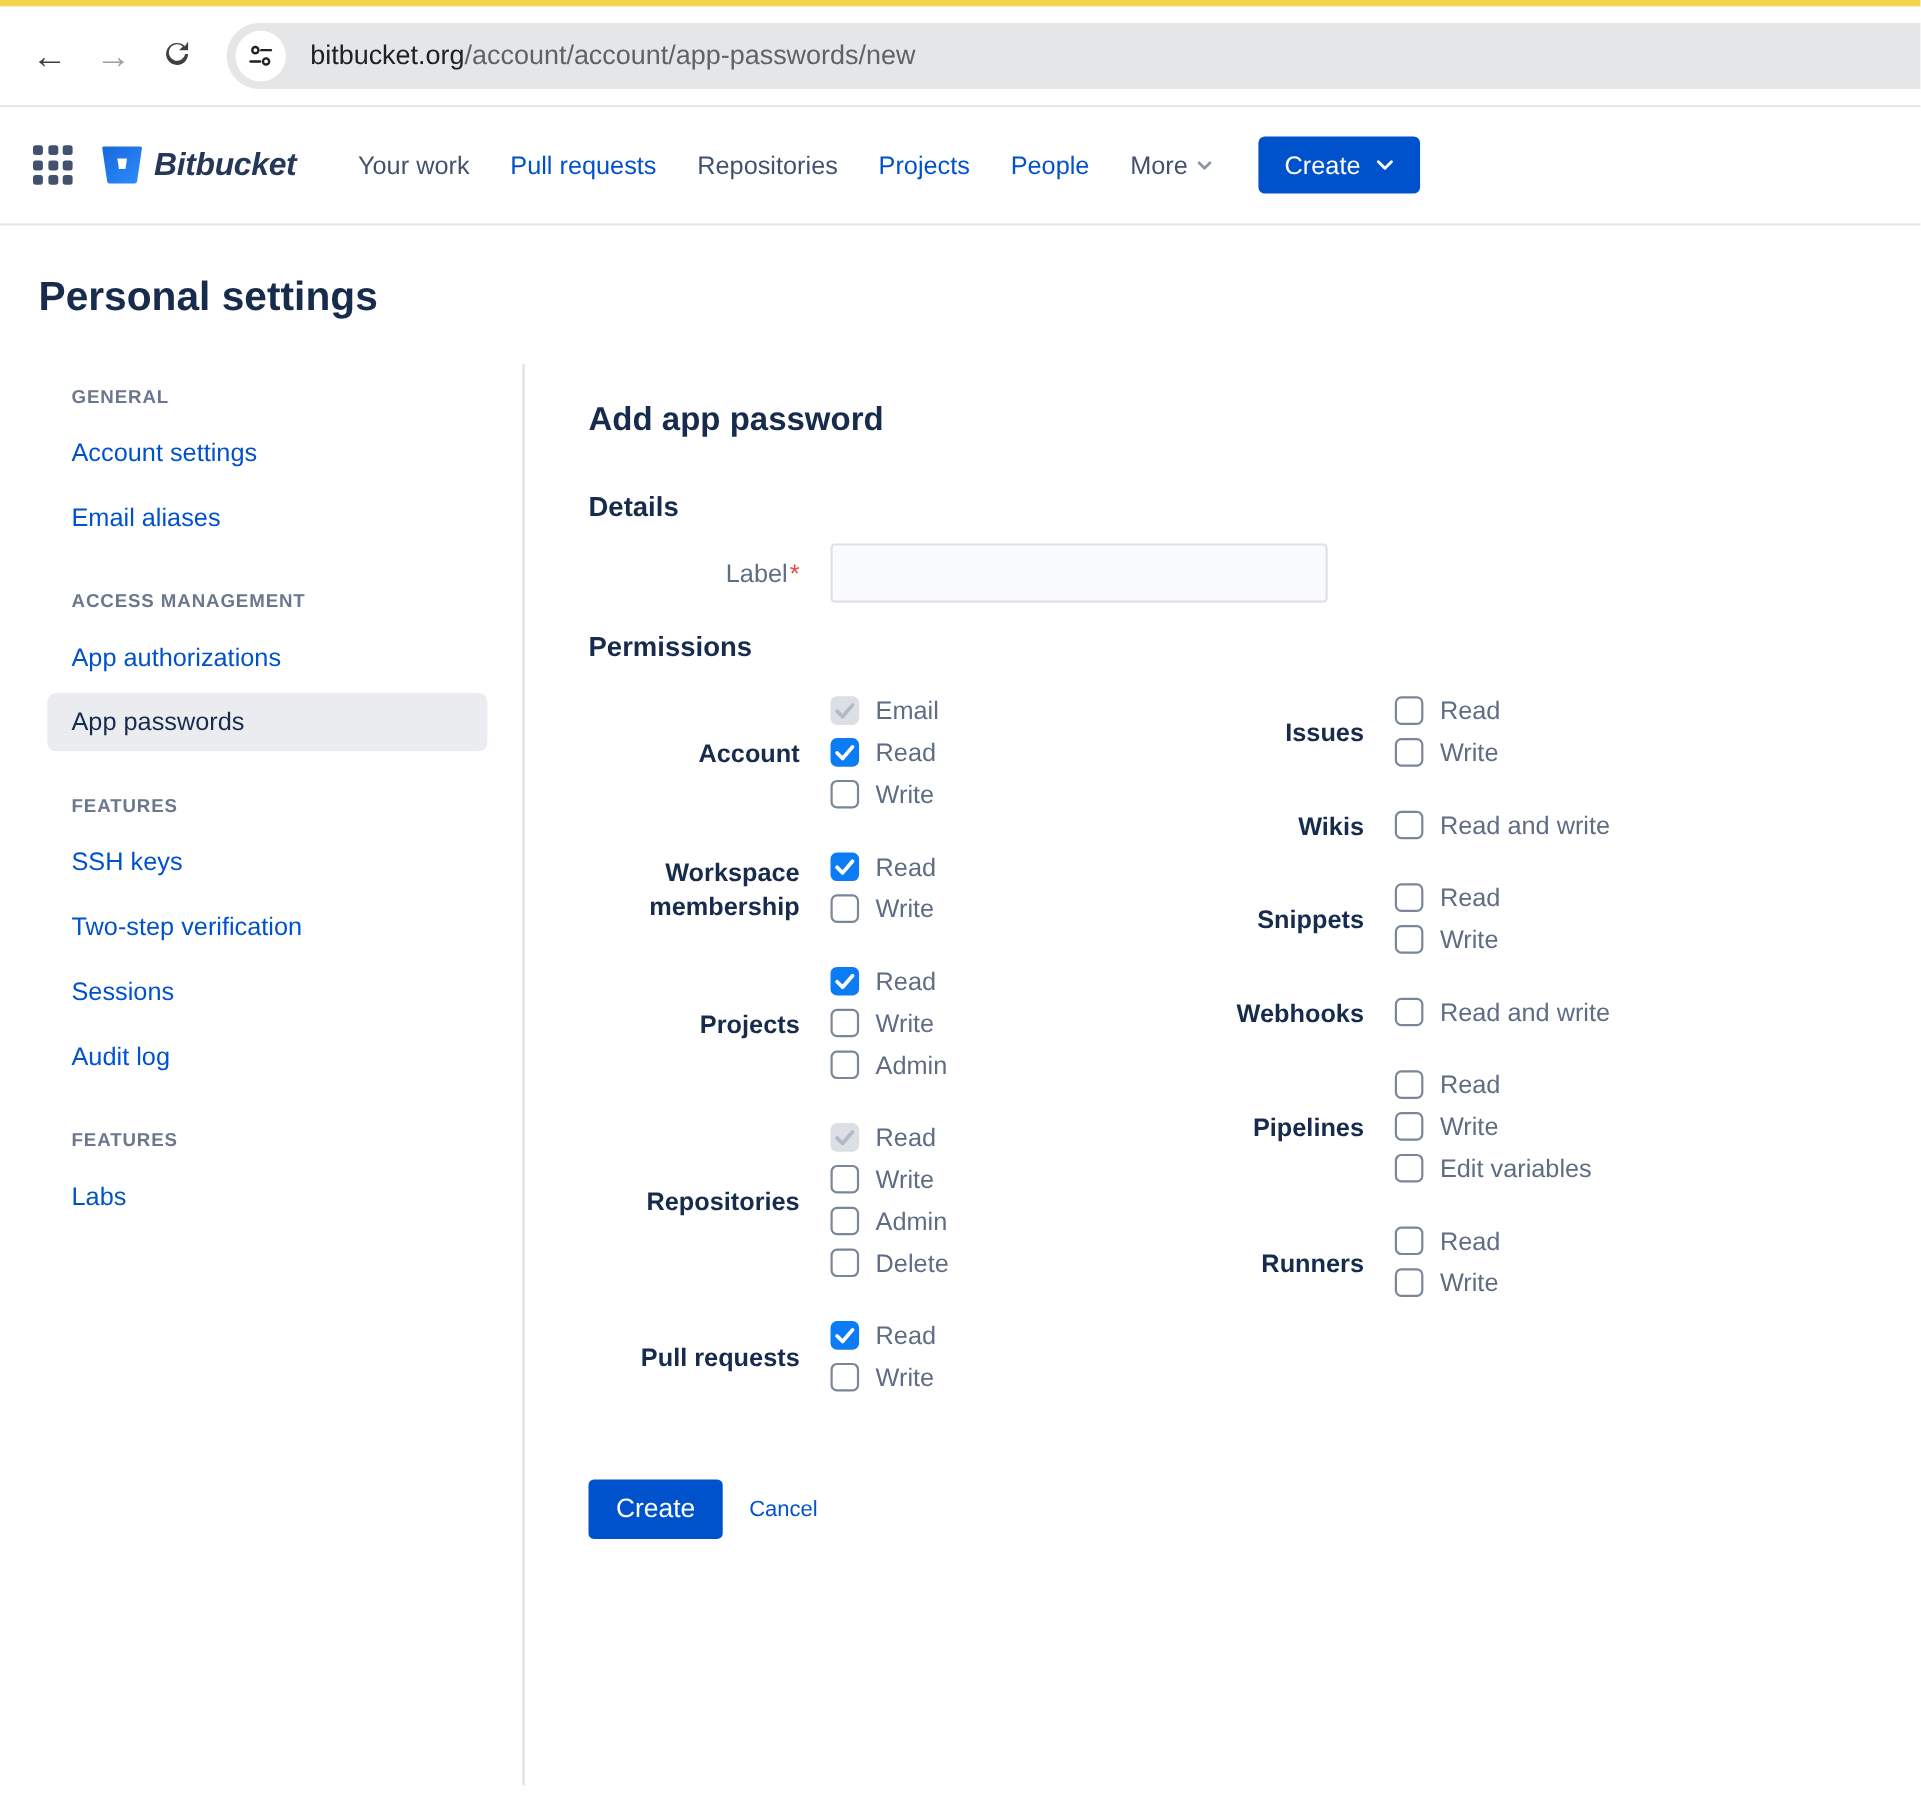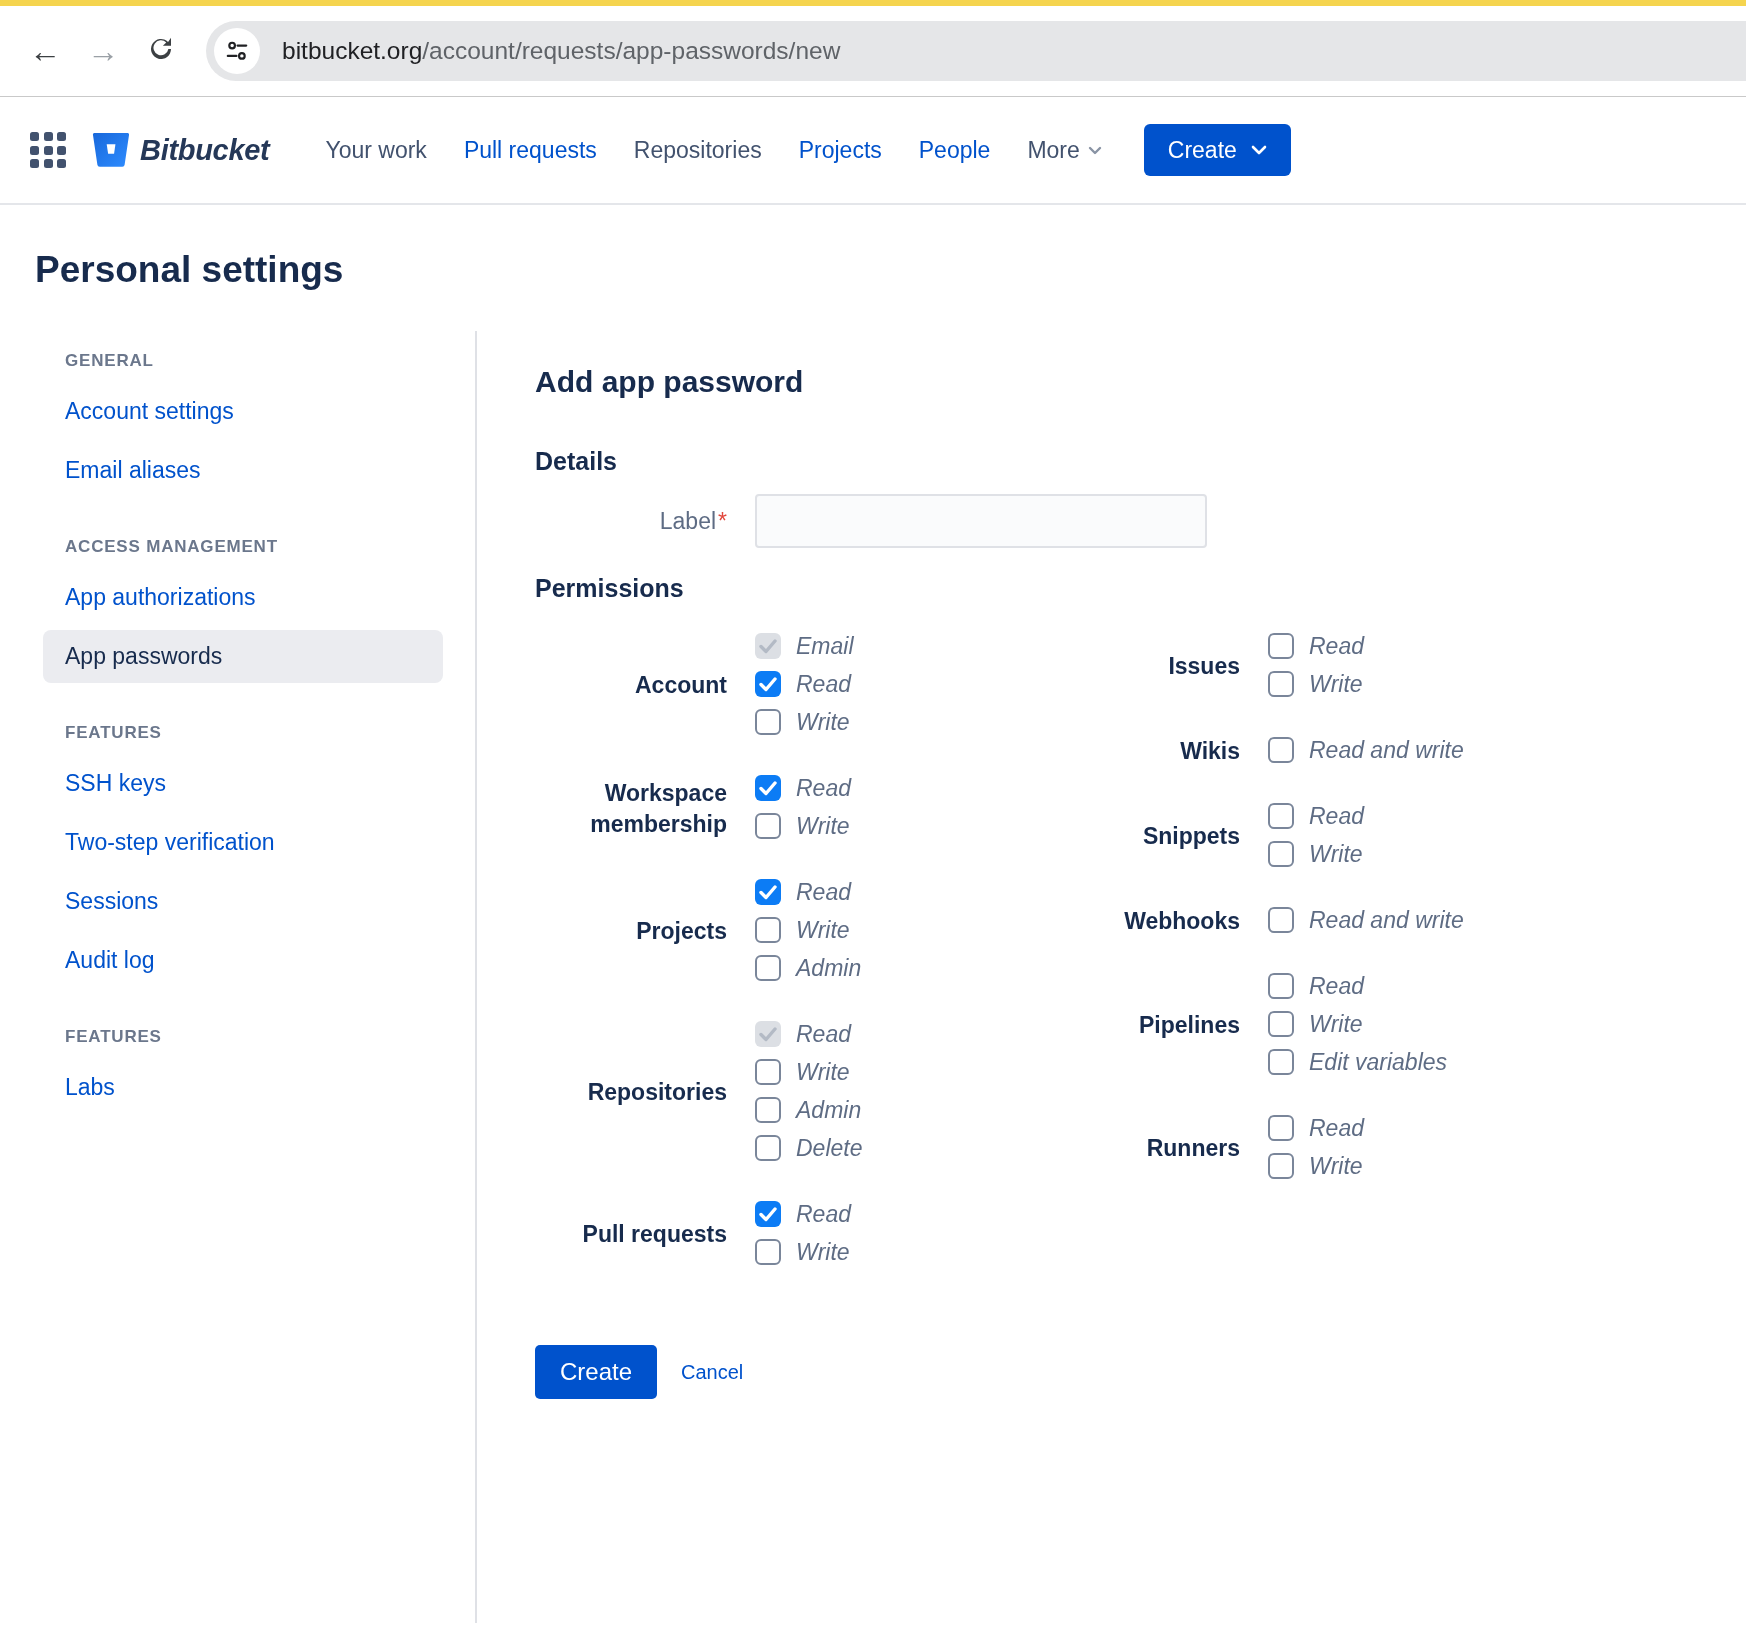--- a/index.html
+++ b/index.html
@@ -66,21 +66,21 @@
               font-size:23px;font-family:inherit;color:var(--navy);padding:0 14px;outline:none;}
 
   .perm-cols{display:flex;margin-top:24px;}
   .perm-col-left{width:575px;flex:0 0 575px;}
   .perm-col-right{flex:1;}
   .perm-group{display:flex;align-items:center;margin-bottom:28px;}
   .perm-group-label{text-align:right;font-size:23px;font-weight:700;color:var(--navy);
                     line-height:31px;padding-top:3px;}
   .perm-col-left .perm-group-label{width:192px;flex:0 0 192px;}
   .perm-col-right .perm-group-label{width:130px;flex:0 0 130px;}
-  .perm-options{margin-left:28px;font-style:italic;}
+  .perm-options{margin-left:28px;}
   .perm-option{display:flex;align-items:center;height:38px;cursor:pointer;}
   .perm-option-label{font-size:23px;color:var(--slate);margin-left:15px;}
 
   .cb{width:26px;height:26px;border-radius:6px;box-sizing:border-box;position:relative;flex:0 0 26px;}
   .cb.unchecked{background:#fff;border:2px solid #7A869A;}
   .cb.checked{background:var(--cb-blue);}
   .cb.disabled-checked{background:#DCDFE4;}
   .cb svg{position:absolute;left:0;top:0;width:26px;height:26px;}
   .cb.checked svg polyline{stroke:#fff;}
   .cb.disabled-checked svg polyline{stroke:#B3BAC5;}
@@ -107,21 +107,21 @@
     </span>
     <div class="omnibox">
       <span class="site-chip">
         <svg viewBox="0 0 24 24" width="26" height="26" aria-hidden="true">
           <circle cx="7.5" cy="7" r="2.6" fill="none" stroke="#202124" stroke-width="2"></circle>
           <line x1="12.5" y1="7" x2="20.5" y2="7" stroke="#202124" stroke-width="2" stroke-linecap="round"></line>
           <line x1="3.5" y1="16.5" x2="11.5" y2="16.5" stroke="#202124" stroke-width="2" stroke-linecap="round"></line>
           <circle cx="16.5" cy="16.5" r="2.6" fill="none" stroke="#202124" stroke-width="2"></circle>
         </svg>
       </span>
-      <span class="url"><span>bitbucket.org</span><span class="path">/account/requests/app-passwords/new</span></span>
+      <span class="url"><span>bitbucket.org</span><span class="path">/account/account/app-passwords/new</span></span>
     </div>
   </div>
 
   <header class="appnav">
     <div class="grid-icon">
       <i></i>
         <i></i>
         <i></i>
         <i></i>
         <i></i>

